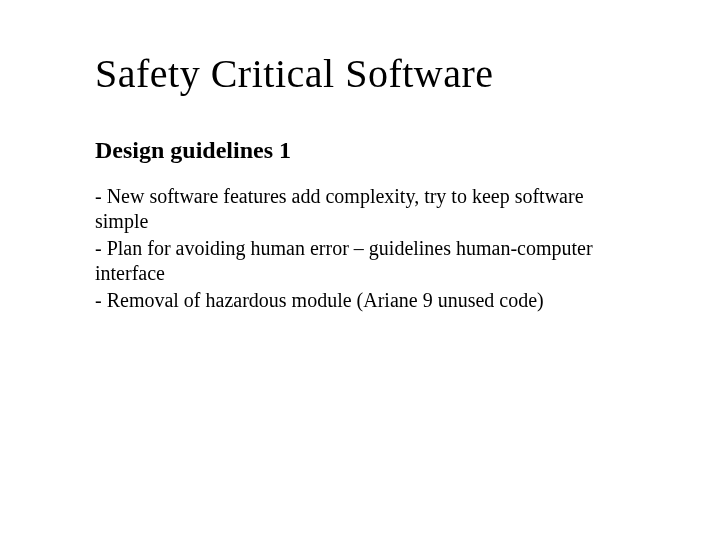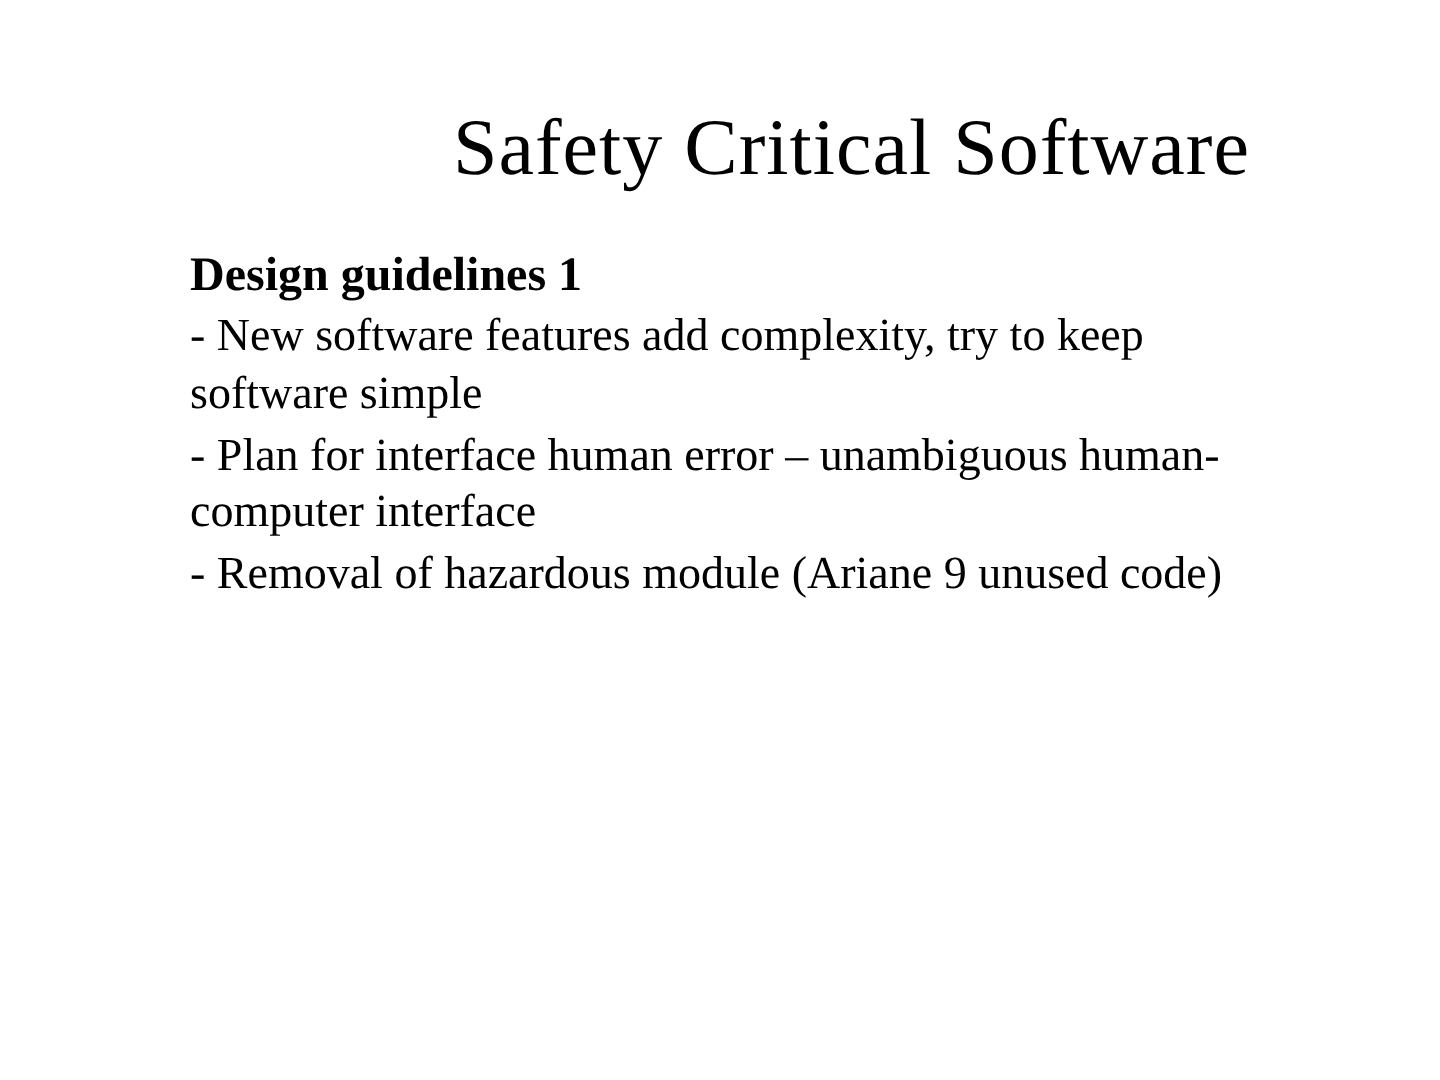--- a/index.html
+++ b/index.html
@@ -11,36 +11,36 @@
       width: 720px;
       height: 540px;
       background: #ffffff;
       font-family: "Times New Roman", Times, serif;
       color: #000000;
       padding: 50px 95px 0 95px;
     }
     .title {
       font-size: 40px;
       font-weight: normal;
-      text-align: right;
-      margin-bottom: 28px;
+      text-align: left;
+      margin-bottom: 40px;
       letter-spacing: 0.5px;
     }
     .subtitle {
       font-size: 24px;
       font-weight: bold;
-      margin-bottom: 2px;
+      margin-bottom: 20px;
     }
     .bullet {
-      font-size: 23px;
+      font-size: 20px;
       font-weight: normal;
       line-height: 1.25;
       margin-bottom: 2px;
     }
   </style>
 </head>
 <body>
 
 <h1 class="title">Safety Critical Software</h1>
 <div class="subtitle">Design guidelines 1</div>
 <div class="bullet">- New software features add complexity, try to keep software simple</div>
-<div class="bullet">- Plan for interface human error – unambiguous human-computer interface</div>
+<div class="bullet">- Plan for avoiding human error – guidelines human-computer interface</div>
 <div class="bullet">- Removal of hazardous module (Ariane 9 unused code)</div>
 
 </body></html>

